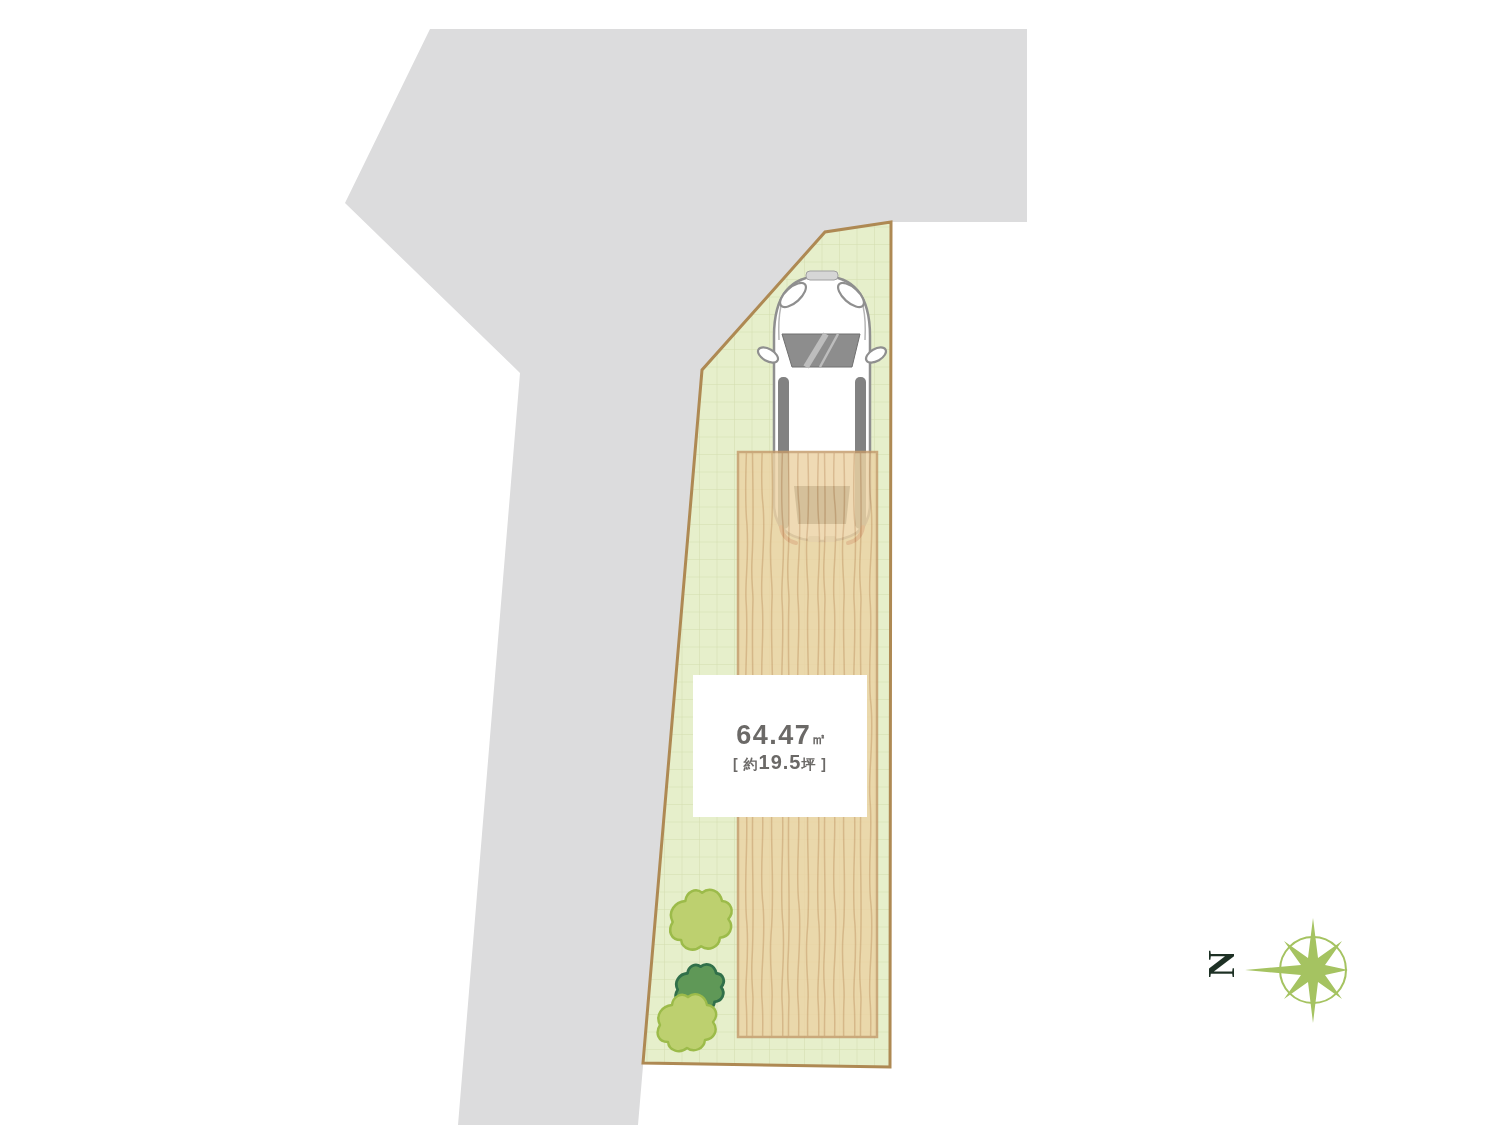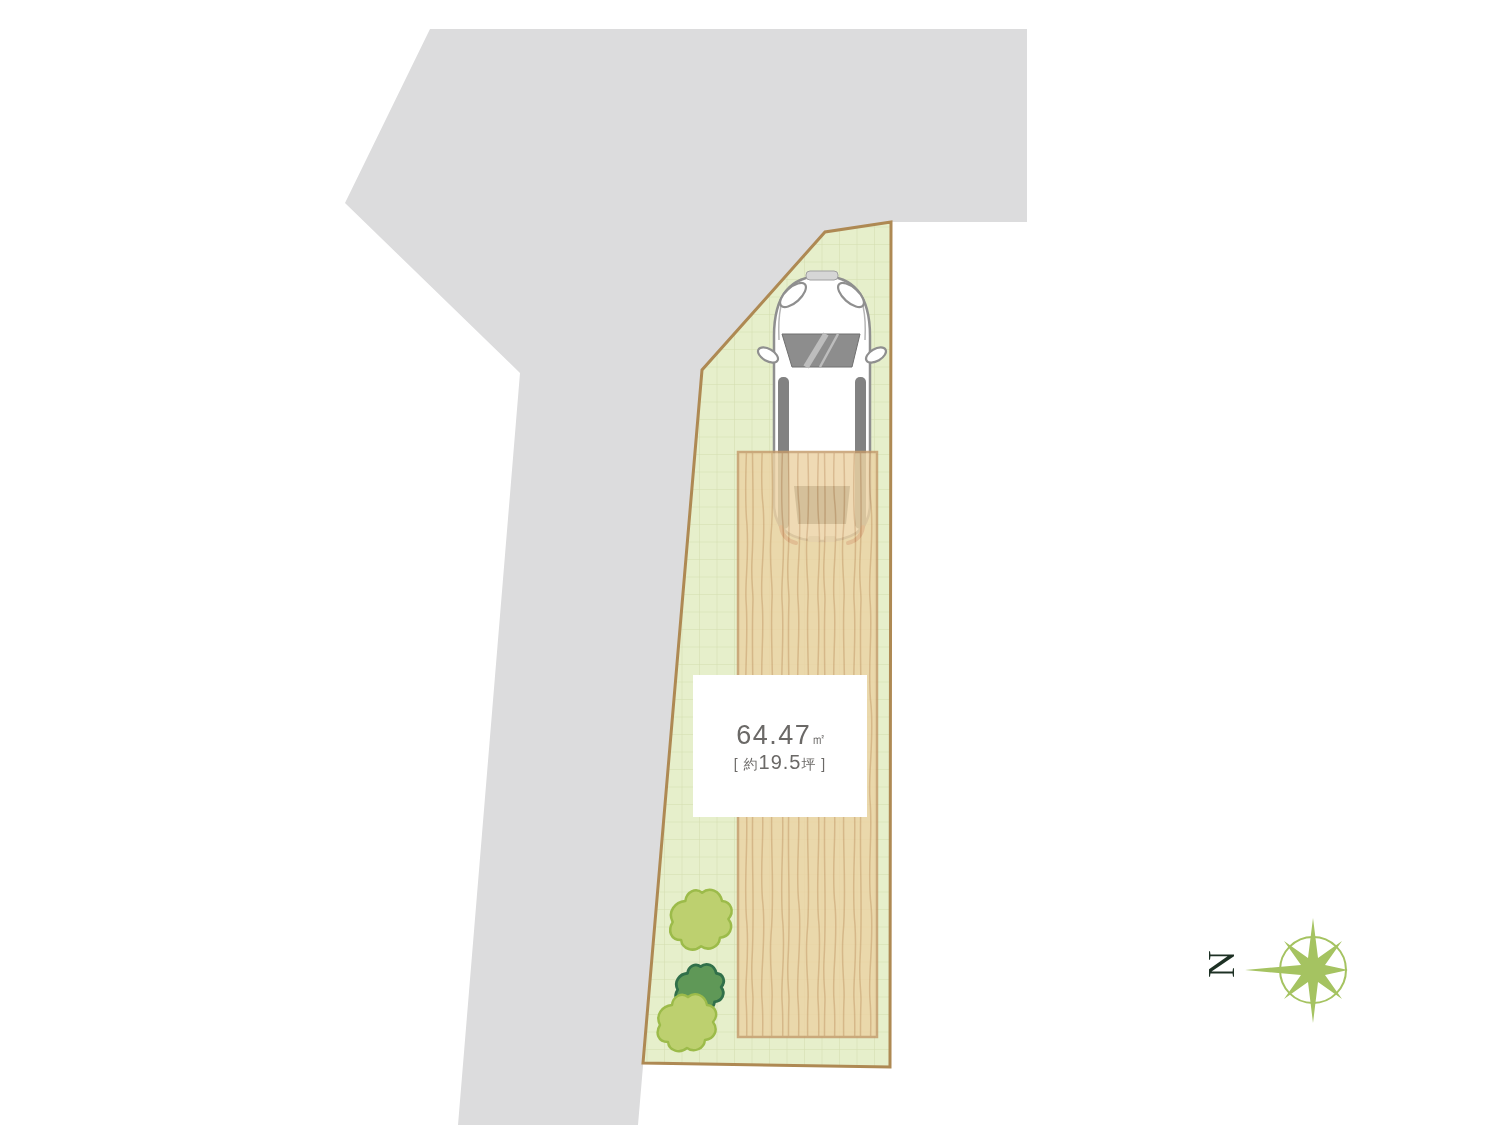--- a/index.html
+++ b/index.html
@@ -1,19 +1,20 @@
 <!DOCTYPE html>
 <html><head>
 <meta charset="utf-8">
 <style>
   html,body { margin:0; padding:0; background:#ffffff; }
   .stage {
     position:relative; width:1500px; height:1125px;
     background:#ffffff; overflow:hidden;
     font-family:"Liberation Sans", sans-serif;
+    font-weight:bold;
   }
   svg { position:absolute; left:0; top:0; }
   .label-line1 { font-size:27px; letter-spacing:1.5px; }
   .label-line1 .unit { font-size:15px; }
   .label-line2 { font-size:20px; letter-spacing:1px; }
   .label-line2 .small { font-size:14px; }
   .north-text { font-family:"Liberation Serif", serif; font-size:38px; }
 </style>
 </head>
 <body>

